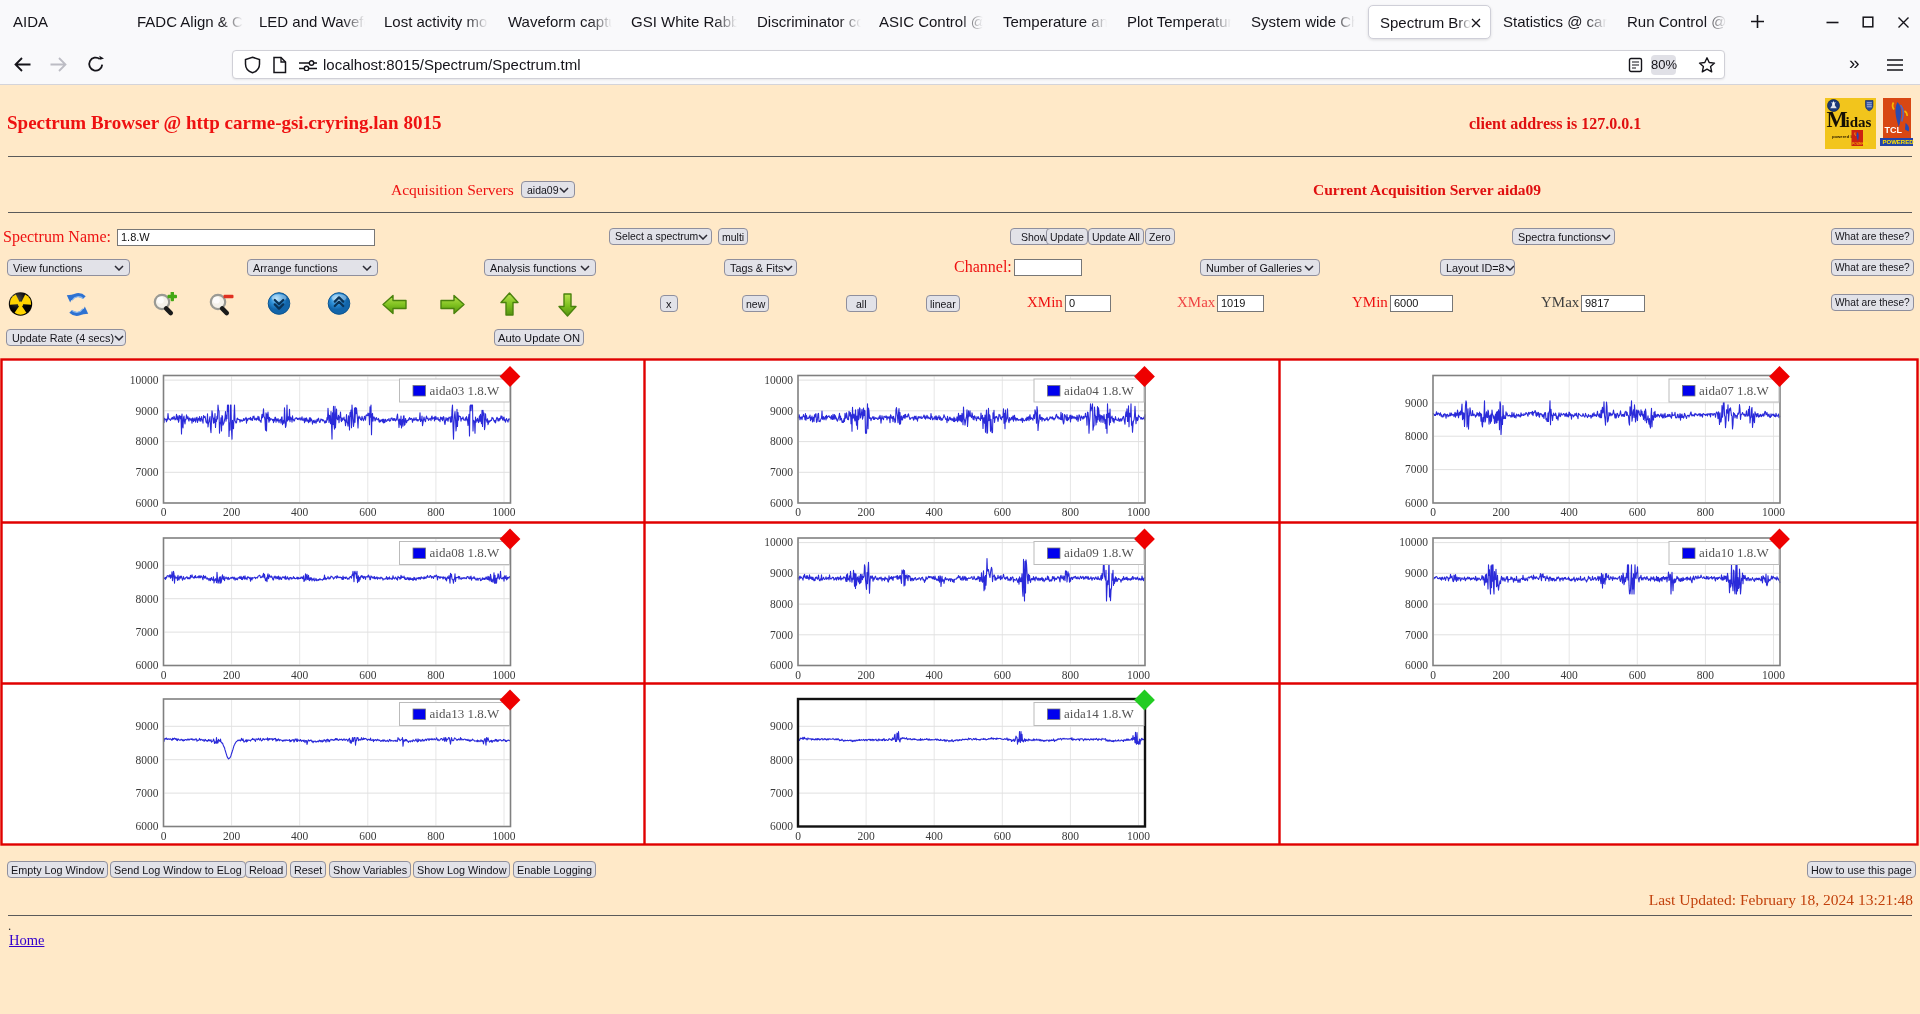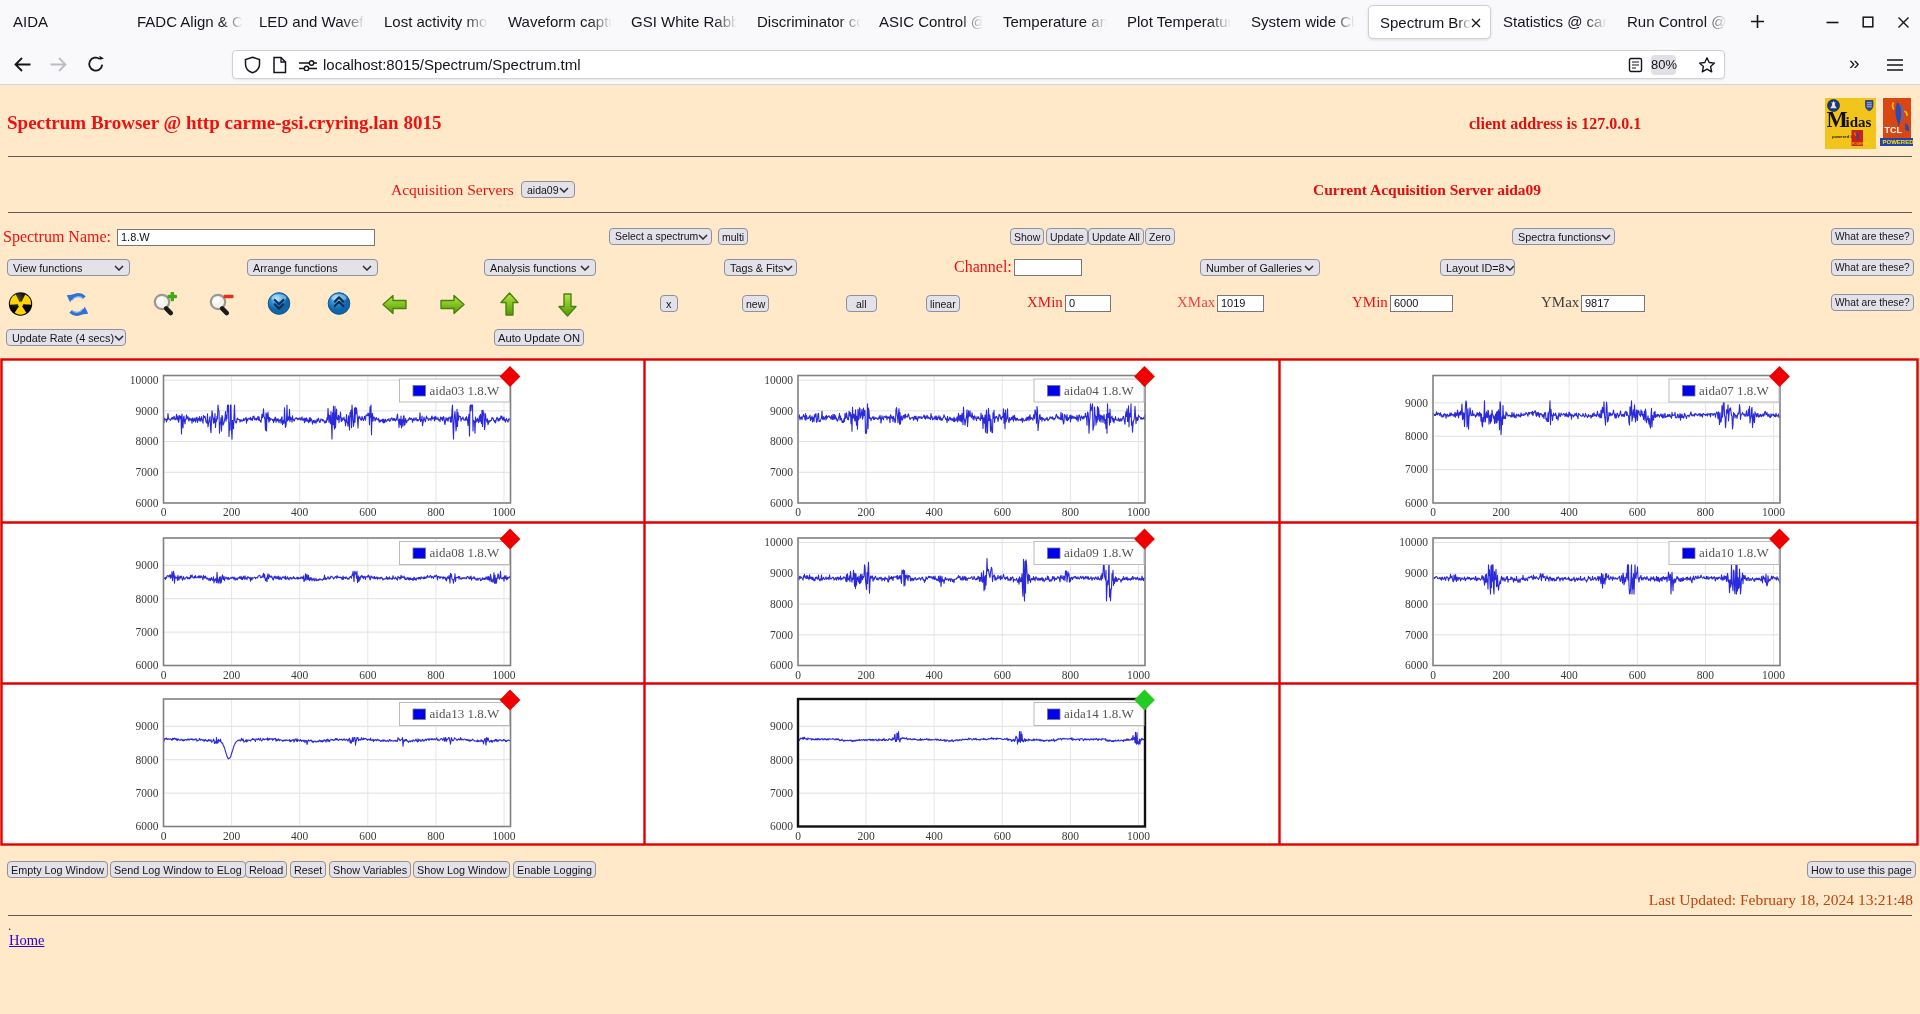--- a/index.html
+++ b/index.html
@@ -137,21 +137,21 @@
     <div class="hr" style="top:212px"></div>
     <div style="position:absolute;left:3px;top:228px;font:16px 'Liberation Serif';color:#ee1111">Spectrum Name:</div>
     <div class="inp" style="left:117px;top:229px;width:258px">1.8.W</div>
     <div class="sel" style="left:609px;top:228px;width:103px">
       <span style="font-size:10.4px">Select a spectrum</span>
       <svg width="10" height="6" viewBox="0 0 10 6" style="margin-left:auto;flex:none">
         <path d="M1 1 L5 5 L9 1" fill="none" stroke="#2b2a33" stroke-width="1.5"></path>
       </svg>
     </div>
     <div class="btn" style="left:718px;top:228px;padding:0 3px;font-size:10.5px">multi</div>
-    <div class="btn" style="left:1010px;top:228px;padding:0 3px;font-size:10.5px">Show</div>
+    <div class="btn" style="left:1010px;top:228px;padding:0 10px;font-size:10.5px">Show</div>
     <div class="btn" style="left:1046px;top:228px;padding:0 3px;font-size:10.5px">Update</div>
     <div class="btn" style="left:1088px;top:228px;padding:0 3px;font-size:10.5px">Update All</div>
     <div class="btn" style="left:1145px;top:228px;padding:0 3px;font-size:10.5px">Zero</div>
     <div class="sel" style="left:1512px;top:228px;width:103px">
       <span style="font-size:10.8px">Spectra functions</span>
       <svg width="10" height="6" viewBox="0 0 10 6" style="margin-left:auto;flex:none">
         <path d="M1 1 L5 5 L9 1" fill="none" stroke="#2b2a33" stroke-width="1.5"></path>
       </svg>
     </div>
     <div class="btn" style="left:1831px;top:228px;padding:0 3px;font-size:10.2px">What are these?</div>

